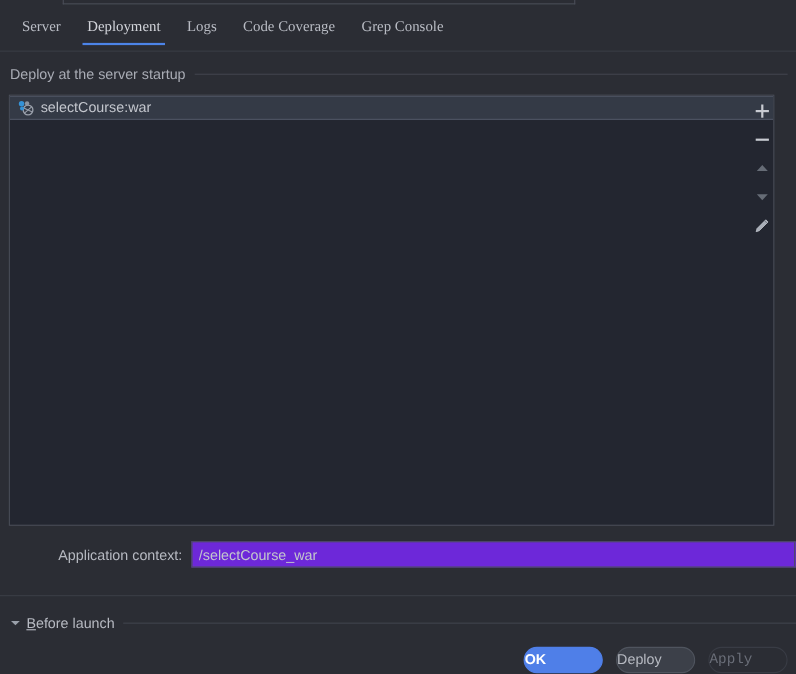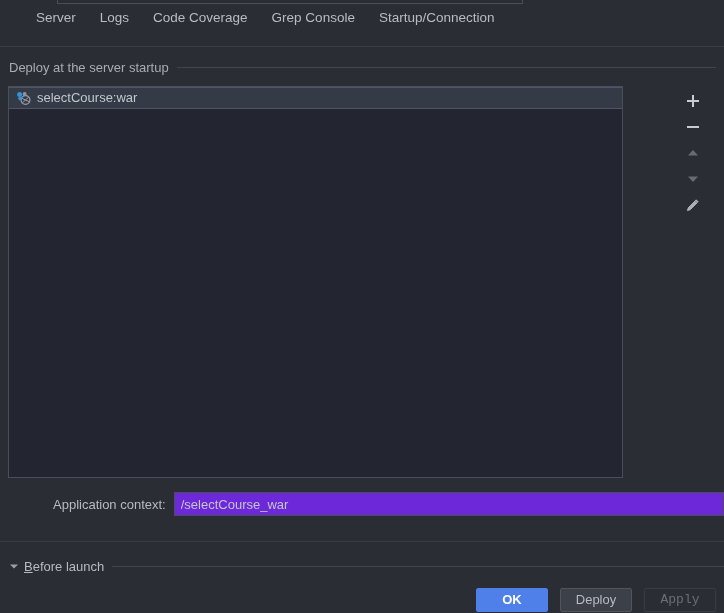--- a/index.html
+++ b/index.html
@@ -31,23 +31,24 @@
   }
 
   
   .tabbar {
     position: absolute;
     left: 0;
     top: 10px;
     width: 724px;
     height: 36px;
     display: flex;
-    align-items: flex-start;
-    padding-left: 24px;
-    box-sizing: border-box;
+    align-items: center;
+    padding-left: 8px;
+    box-sizing: border-box;
+    font-family: Liberation Serif, serif;
   }
   .tab {
     position: relative;
     padding: 0 12px 9px 12px;
     font-size: 13.5px;
     color: #b9bcc4;
     line-height: 16px;
     white-space: nowrap;
     cursor: default;
   }
@@ -92,21 +93,21 @@
     flex: 1;
     height: 1px;
     background: #41444d;
   }
 
   
   .list-panel {
     position: absolute;
     left: 8px;
     top: 86px;
-    width: 615px;
+    width: 696px;
     height: 392px;
     box-sizing: border-box;
     border: 1px solid #4a4e58;
     background: #232630;
     overflow: hidden;
   }
   .list-row {
     height: 20px;
     display: flex;
     align-items: center;
@@ -255,24 +256,24 @@
     align-items: center;
     padding-right: 8px;
     box-sizing: border-box;
   }
   .btn {
     height: 24px;
     min-width: 72px;
     margin-left: 12px;
     display: flex;
     align-items: center;
-    justify-content: center;
-    font-size: 13px;
-    box-sizing: border-box;
-    border-radius: 2px;
+    justify-content: flex-start;
+    font-size: 13px;
+    box-sizing: border-box;
+    border-radius: 12px;
     cursor: default;
   }
   .btn.primary {
     background: #4f7fe8;
     color: #ffffff;
     font-weight: bold;
     border: 1px solid #4f7fe8;
   }
   .btn.normal {
     background: #3c4049;
@@ -288,31 +289,31 @@
 </style>
 </head>
 <body>
 
 <div class="top-sliver"></div>
 
 <div class="tabbar">
   <div class="tab">
     <span>Server</span>
   </div>
+  <div class="tab selected">
+    <span>Deployment</span>
+  </div>
   <div class="tab">
     <span>Logs</span>
   </div>
   <div class="tab">
     <span>Code Coverage</span>
   </div>
   <div class="tab">
     <span>Grep Console</span>
-  </div>
-  <div class="tab">
-    <span>Startup/Connection</span>
   </div>
 </div>
 <div class="tabbar-divider"></div>
 
 <div class="group-head">
   <span class="glabel">Deploy at the server startup</span>
   <span class="grule"></span>
 </div>
 
 <div class="list-panel">

